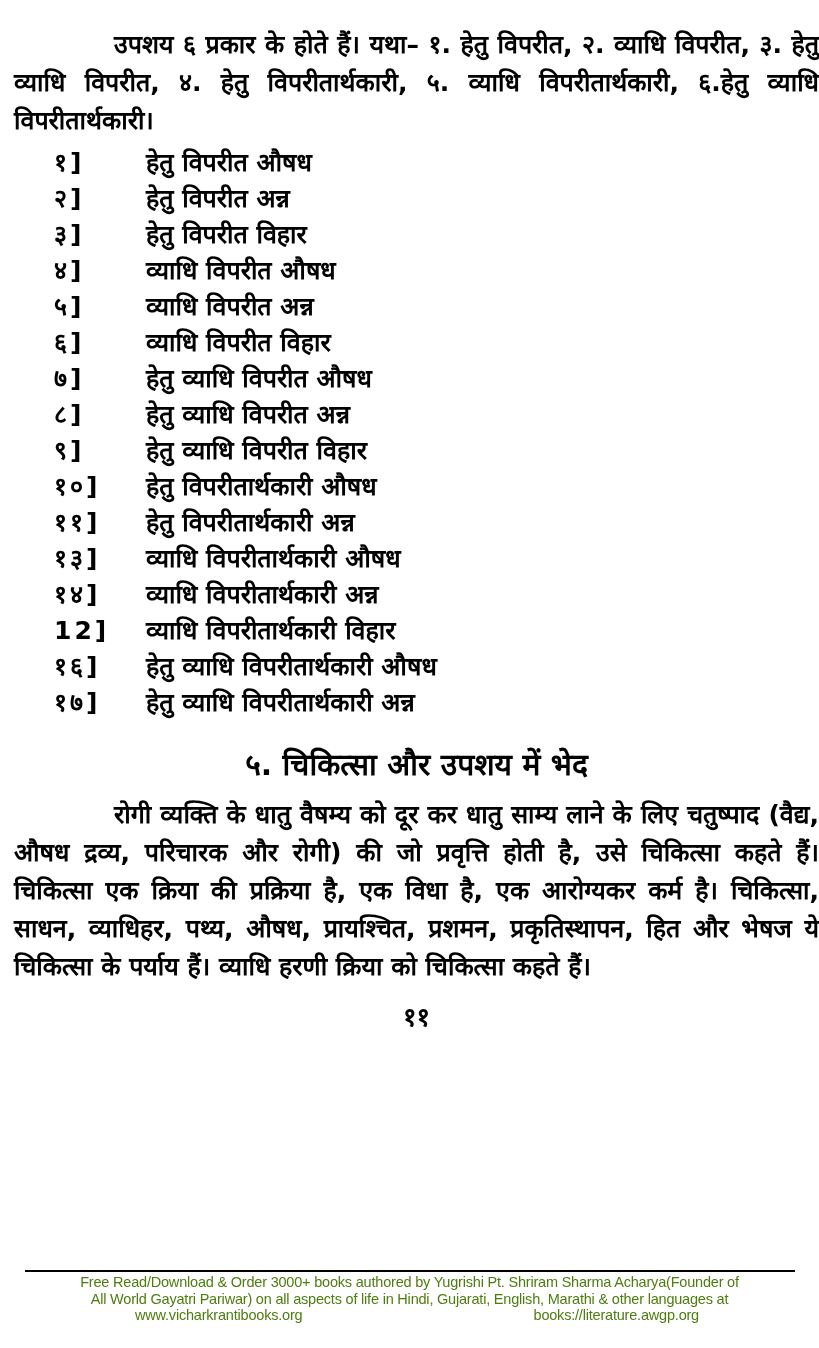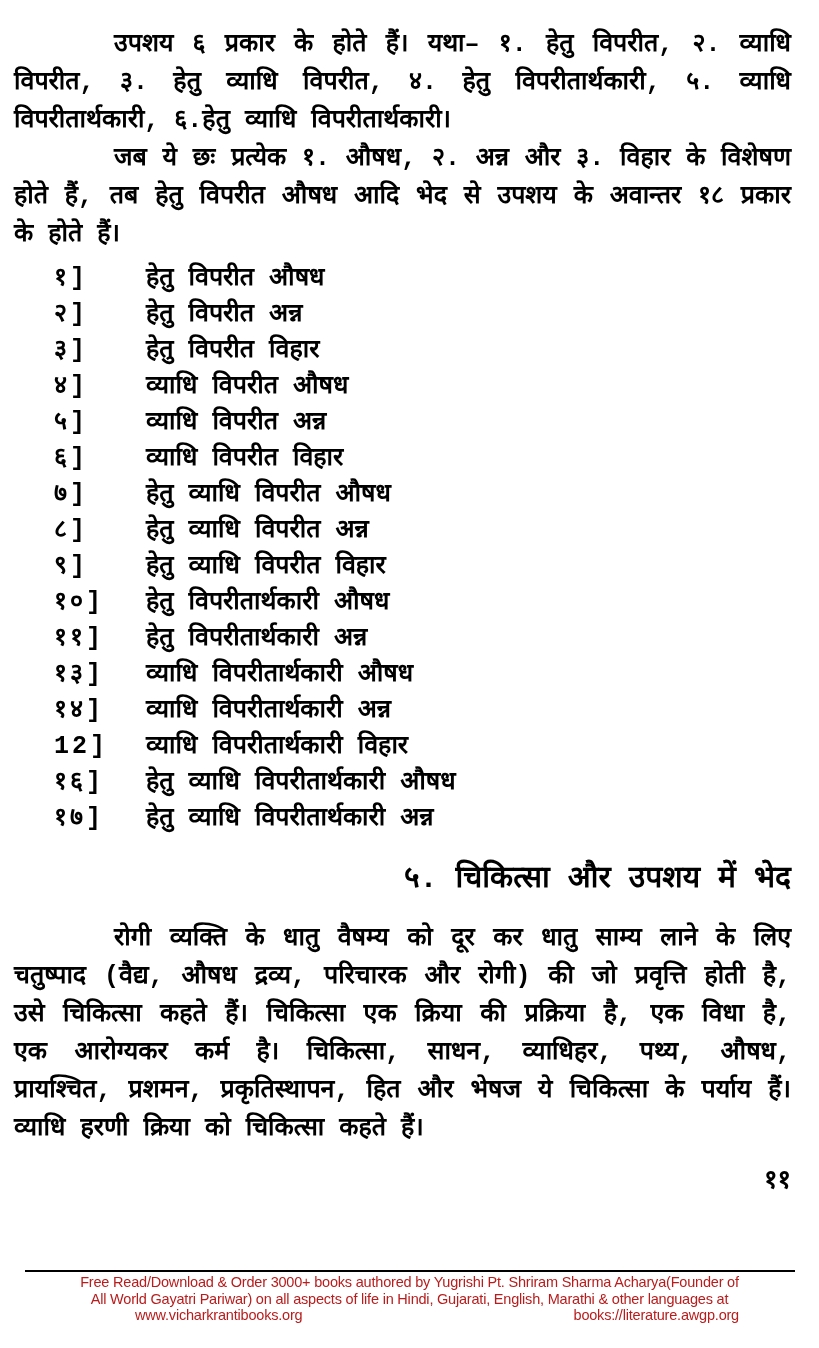--- a/index.html
+++ b/index.html
@@ -6,22 +6,21 @@
   html, body { background: #ffffff; }
   body {
     width: 819px;
     height: 1348px;
     position: relative;
     overflow: hidden;
     font-family: "DejaVu Sans", sans-serif;
     color: #000000;
   }
   .page {
-    padding: 26px 28px 0 14px;
-    font-family: Liberation Mono, monospace;
+    padding: 26px 0 0 14px;
   }
   .para {
     font-size: 25px;
     font-weight: bold;
     line-height: 38px;
     text-align: justify;
     text-indent: 100px;
   }
   .list {
     margin-top: 4px;
@@ -37,69 +36,68 @@
   .list-num {
     width: 92px;
     flex: 0 0 92px;
     letter-spacing: 3px;
   }
   .list-text {
     flex: 1;
   }
   .heading {
     margin-top: 22px;
-    text-align: right;
+    text-align: center;
     font-size: 30px;
     font-weight: bold;
     line-height: 46px;
   }
   .para3 {
-    margin-top: 18px;
+    margin-top: 8px;
   }
   .page-number {
     margin-top: 12px;
-    text-align: right;
+    text-align: center;
     font-size: 26px;
     font-weight: bold;
   }
   .footer {
     position: absolute;
     left: 0;
     right: 0;
     top: 1270px;
   }
   .footer-rule {
     border: 0;
     border-top: 2px solid #000;
     width: 770px;
     margin: 0 auto 2px auto;
   }
   .footer-text {
     font-family: "Liberation Sans", sans-serif;
     font-size: 14.5px;
     line-height: 16.5px;
-    color: #b91c1c;
+    color: #4d7c0f;
     text-align: center;
     letter-spacing: -0.2px;
   }
   .footer-urls {
     display: flex;
     justify-content: space-between;
-    padding: 0 80px 0 135px;
+    padding: 0 120px 0 135px;
     align-items: flex-end;
   }
 </style>
 </head>
 <body>
 
 <div class="page">
 
   <p class="para">उपशय ६ प्रकार के होते हैं। यथा– १. हेतु विपरीत, २. व्याधि विपरीत, ३. हेतु व्याधि विपरीत, ४. हेतु विपरीतार्थकारी, ५. व्याधि विपरीतार्थकारी, ६.हेतु व्याधि विपरीतार्थकारी।</p>
 
-  <p class="para">जब ये छः प्रत्येक १. औषध, २. अन्न और ३. विहार के विशेषण होते हैं, तब हेतु विपरीत औषध आदि भेद से उपशय के अवान्तर १८ प्रकार के होते हैं।</p>
 
   <div class="list">
     <div class="list-row">
         <span class="list-num">१]</span>
         <span class="list-text">हेतु विपरीत औषध</span>
       </div>
     <div class="list-row">
         <span class="list-num">२]</span>
         <span class="list-text">हेतु विपरीत अन्न</span>
       </div>

